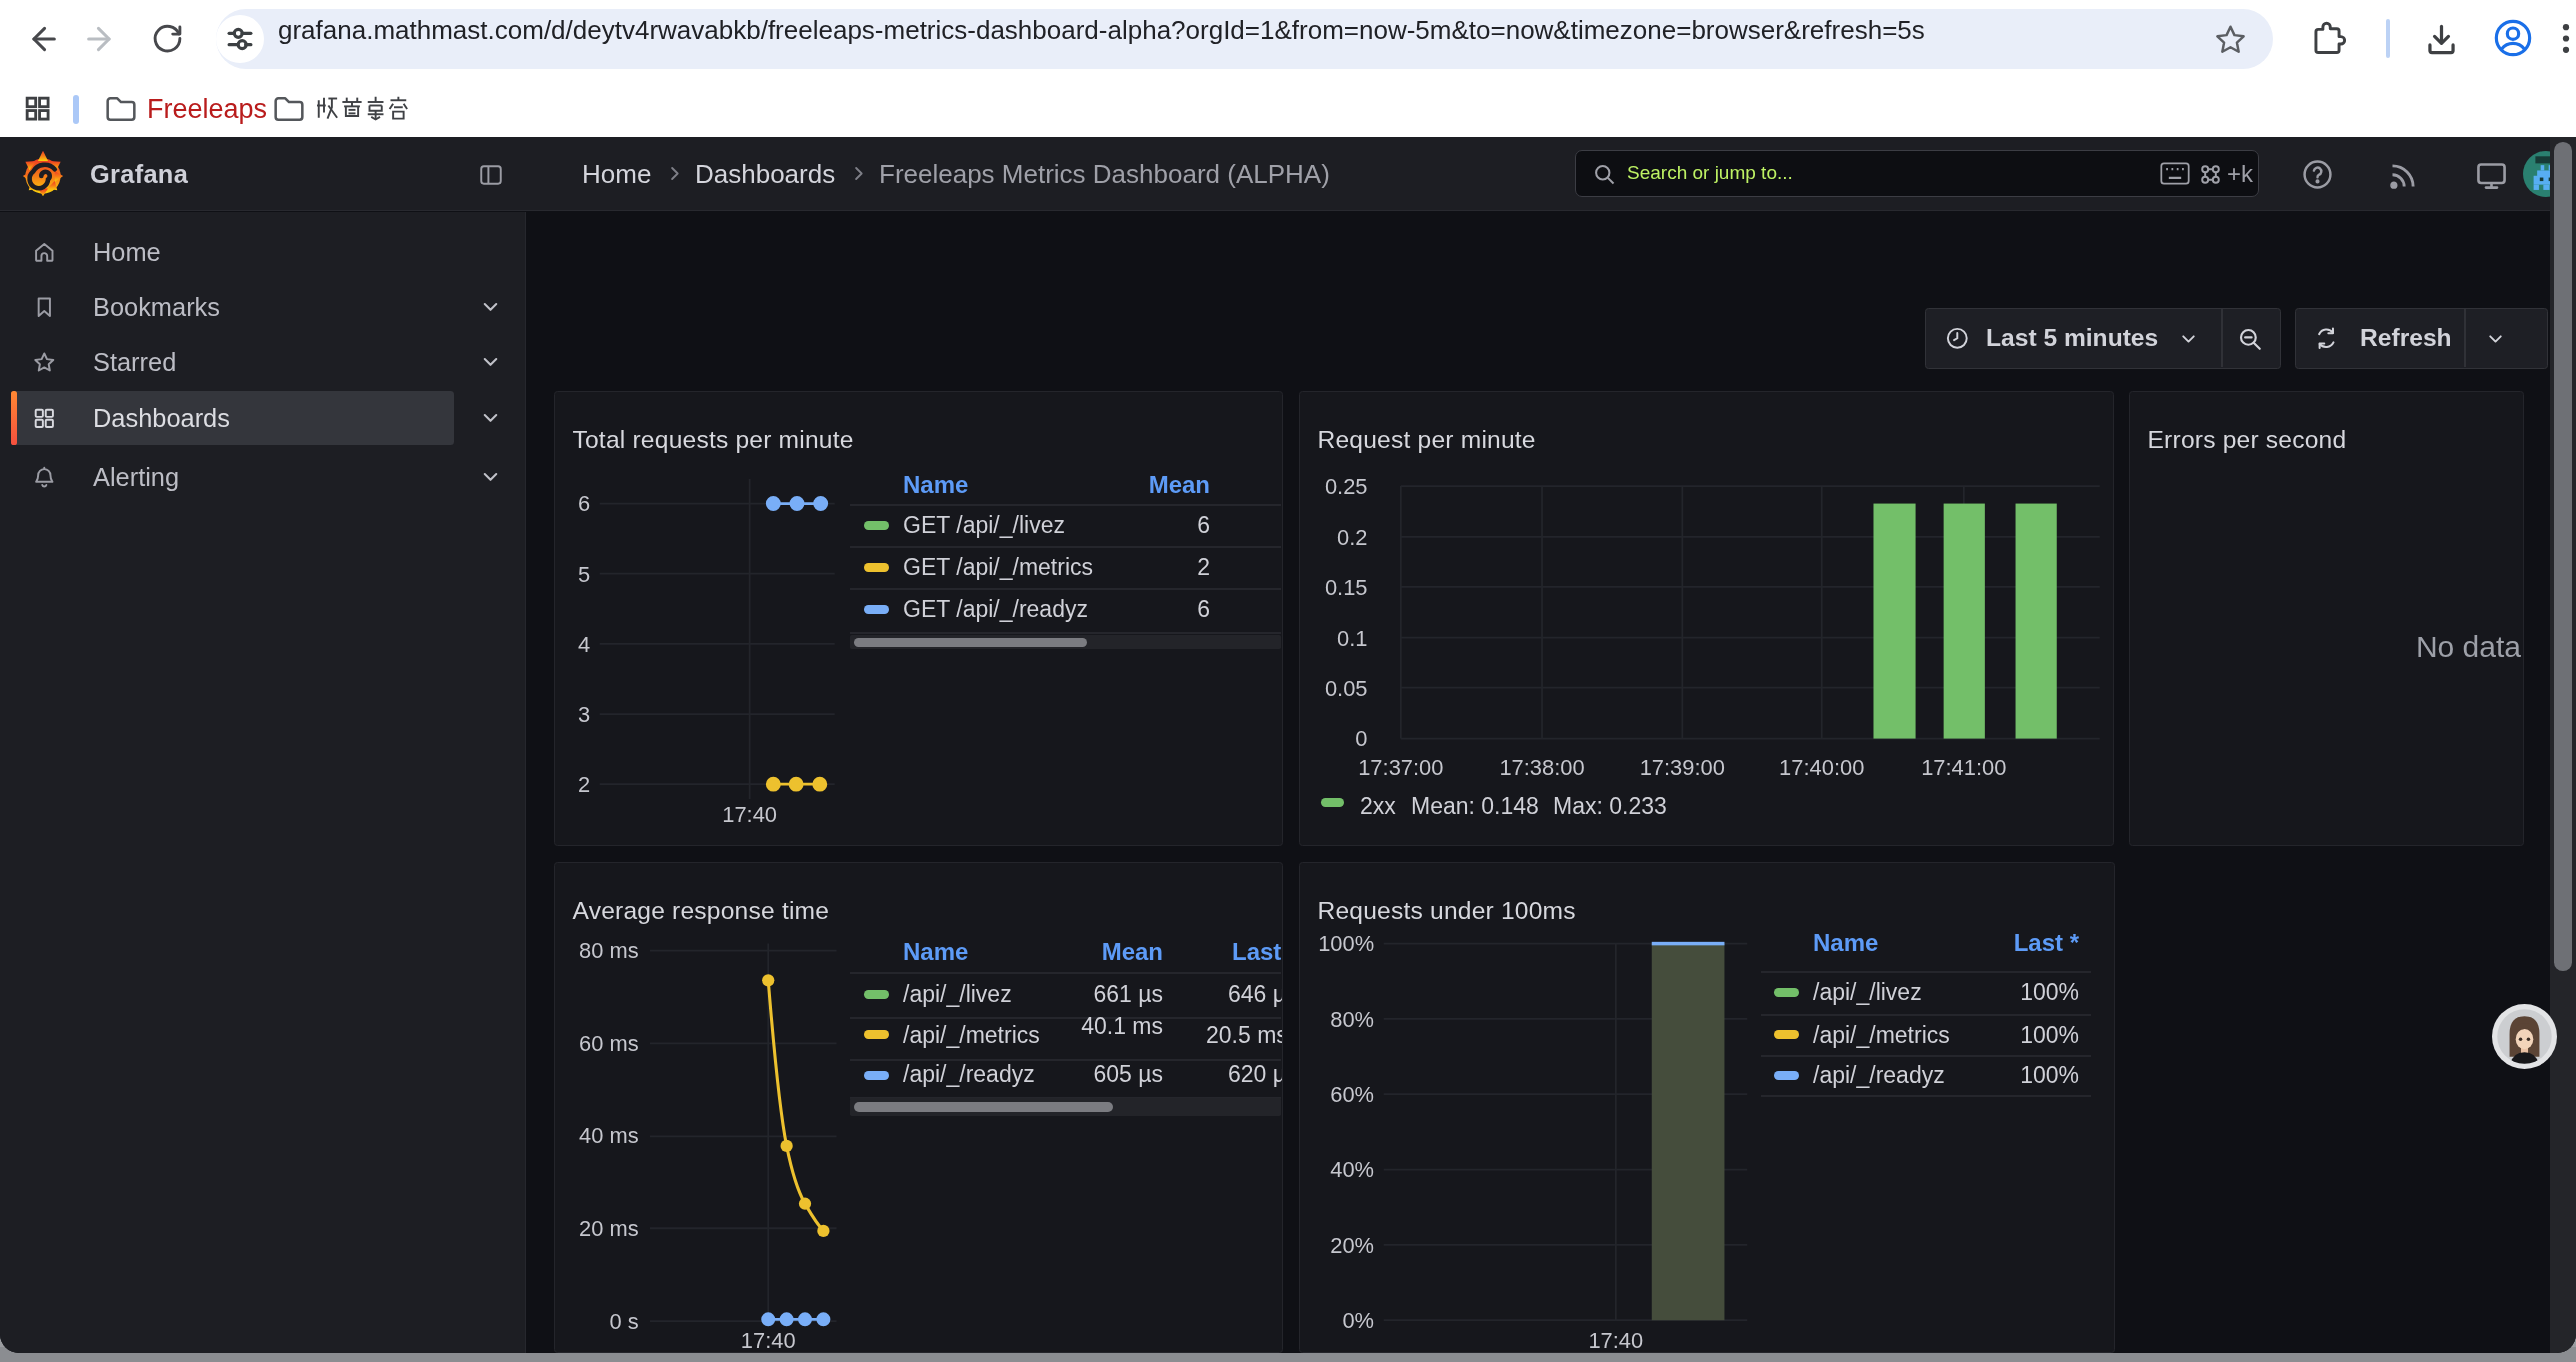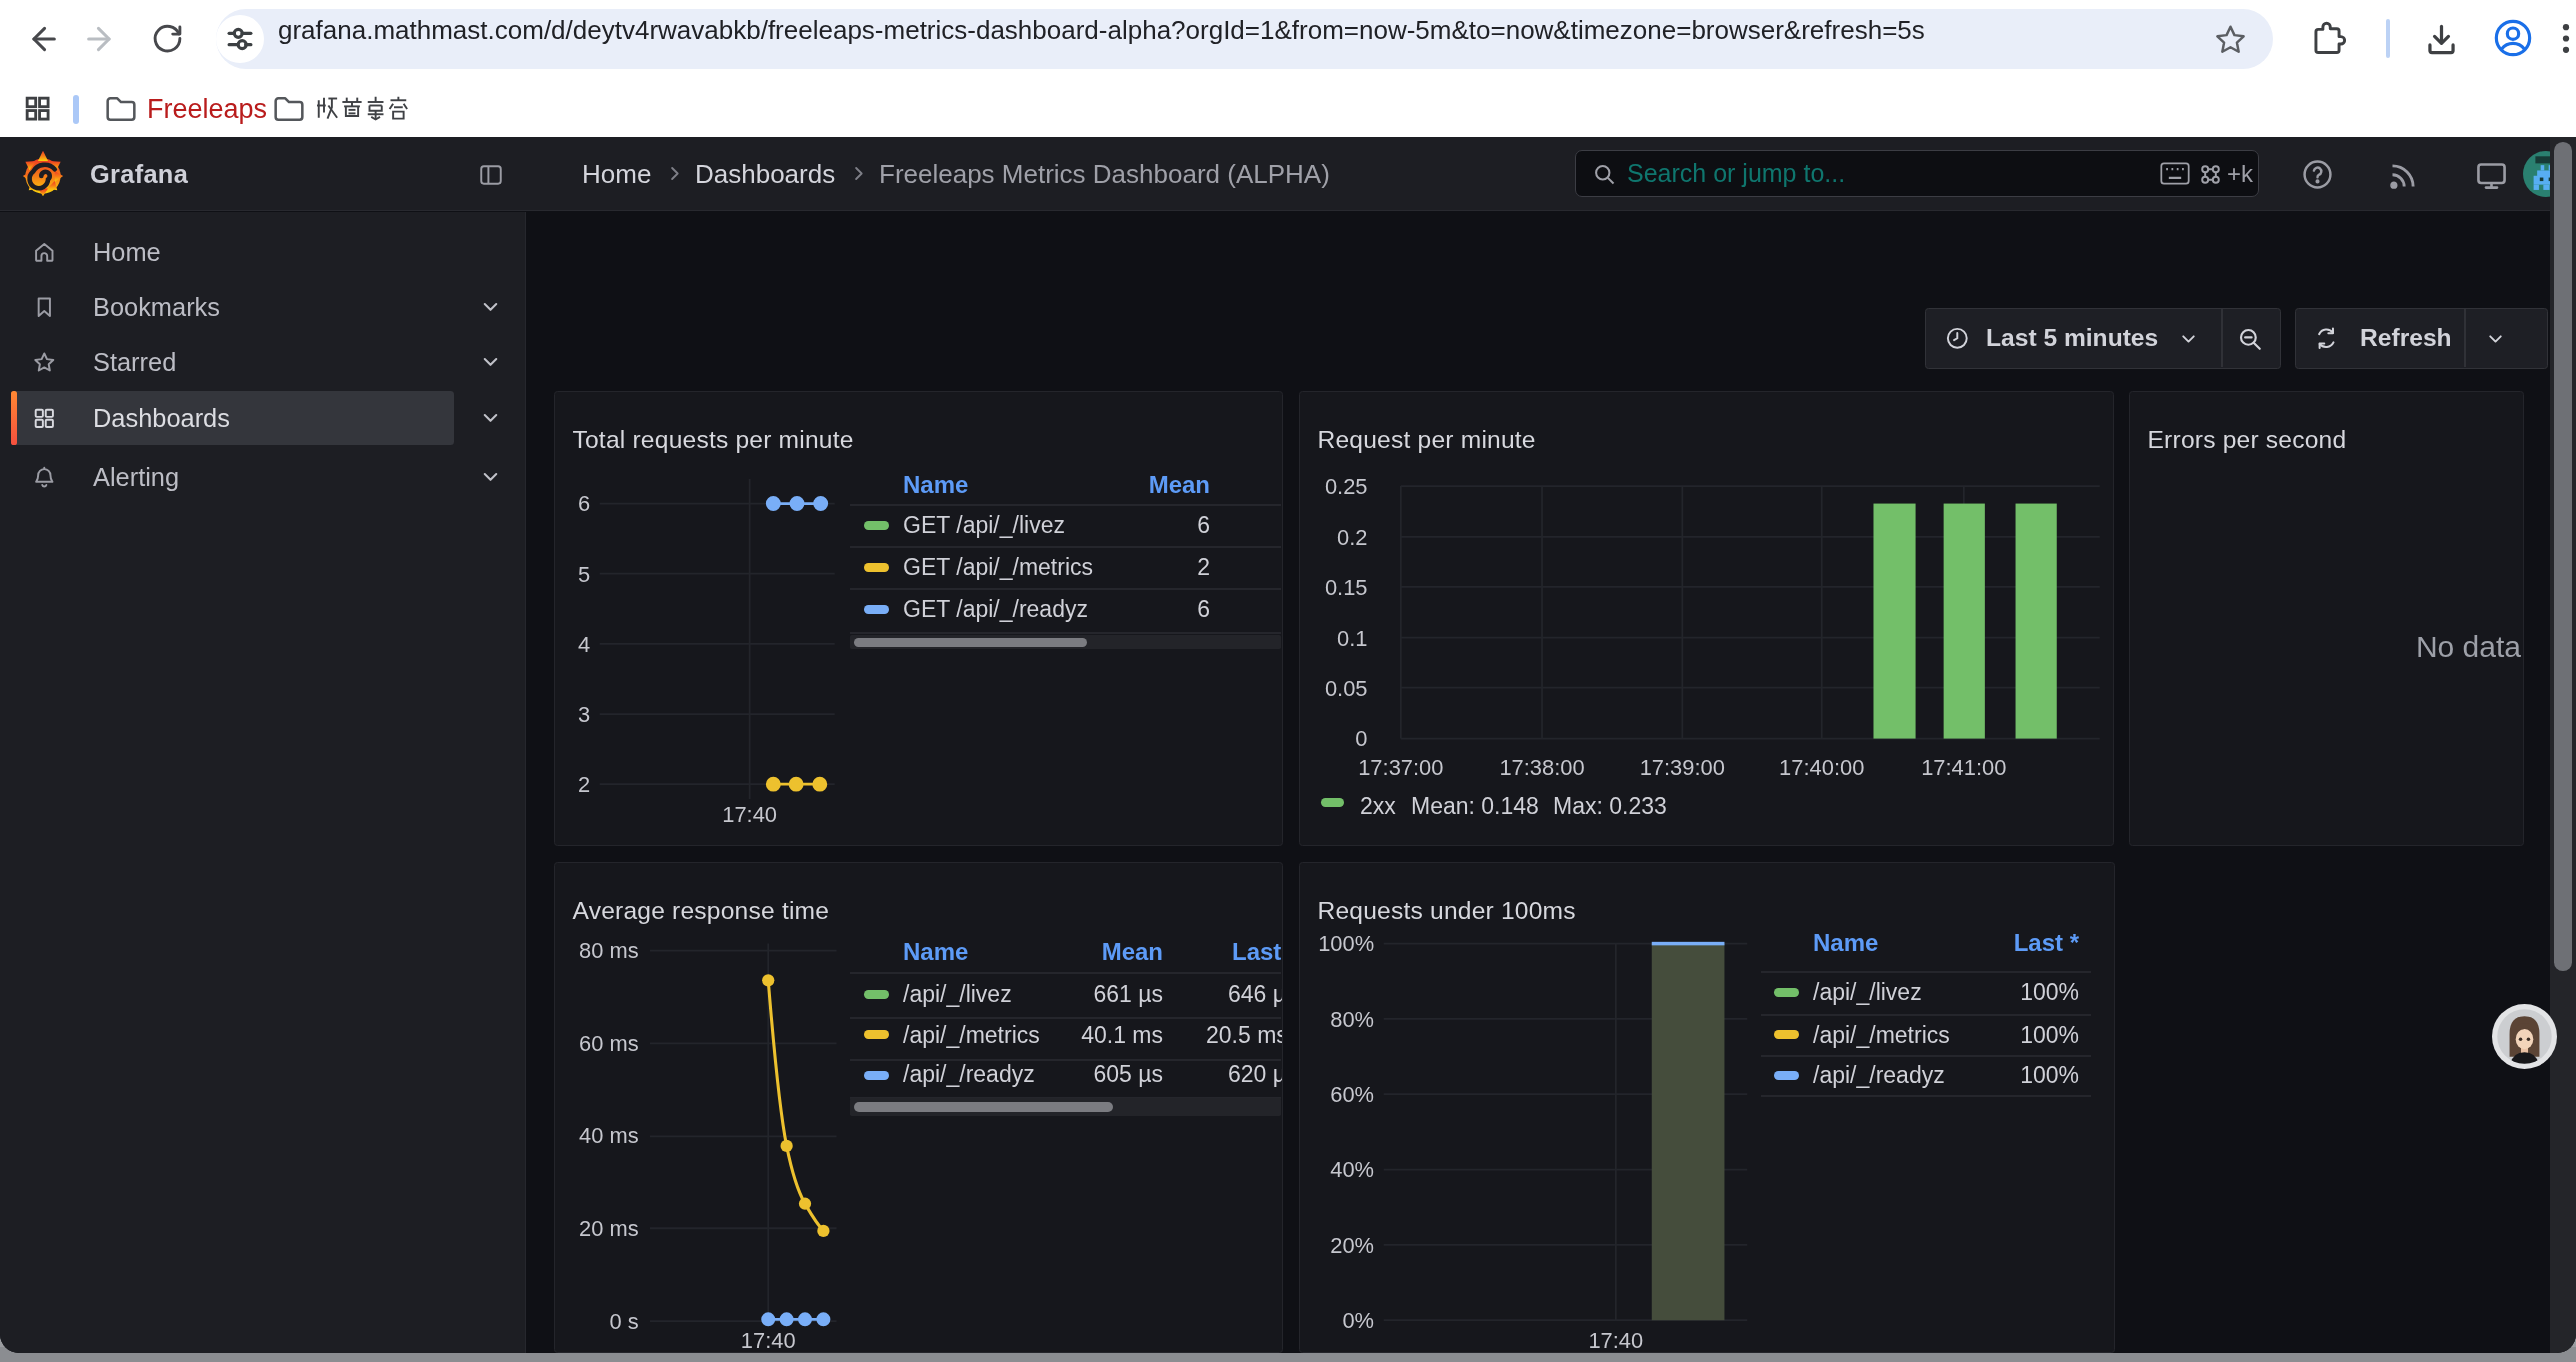--- a/index.html
+++ b/index.html
@@ -185,21 +185,21 @@
       <svg class="abs" style="left:849px;top:27px" width="19" height="19" viewBox="0 0 24 24" fill="none" stroke="#7e7f87" stroke-width="2.4" stroke-linecap="round" stroke-linejoin="round">
           <path d="M9 5 L16 12 L9 19"></path>
         </svg>
       <div class="abs" style="left:879px;top:0;height:74px;line-height:74px;font-size:26px;color:#9fa0a8">Freeleaps Metrics Dashboard (ALPHA)</div>
 
       <div class="abs" style="left:1575px;top:13px;width:684px;height:47px;background:#0d0e12;border:1.8px solid #3c3d44;border-radius:7px">
         <svg class="abs" style="left:16px;top:11.4px" width="24.6" height="24.6" viewBox="0 0 24 24" fill="none" stroke="#9fa0a8" stroke-width="2">
             <circle cx="10.5" cy="10.5" r="6.5"></circle>
             <line x1="15.5" y1="15.5" x2="21" y2="21"></line>
           </svg>
-        <div class="abs" style="left:51px;top:0;height:44px;line-height:44px;font-size:25px;color:#0f766e">Search or jump to...</div>
+        <div class="abs" style="left:51px;top:0;height:44px;line-height:44px;font-size:19px;color:#bef264">Search or jump to...</div>
         <svg class="abs" style="left:584px;top:11.4px" width="30" height="23" viewBox="0 0 34 26" fill="none" stroke="#9fa0a8" stroke-width="2">
             <rect x="1.5" y="1.5" width="31" height="23" rx="3"></rect>
             <g stroke-width="2.4">
               <line x1="7" y1="8" x2="9" y2="8"></line>
               <line x1="13" y1="8" x2="15" y2="8"></line>
               <line x1="19" y1="8" x2="21" y2="8"></line>
               <line x1="25" y1="8" x2="27" y2="8"></line>
               <line x1="10" y1="18" x2="24" y2="18"></line>
             </g>
           </svg>
@@ -488,21 +488,21 @@
       <div class="sep" style="left:295px;top:109px;width:431px"></div>
       <div class="sep" style="left:295px;top:154px;width:431px"></div>
       <div class="sep" style="left:295px;top:196px;width:431px"></div>
       <div class="sep" style="left:295px;top:234px;width:431px"></div>
       <div class="pill2" style="left:309px;top:127px;background:#73bf69"></div>
       <div class="abs legtxt" style="left:348px;top:110px;height:42px;line-height:42px">/api/_/livez</div>
       <div class="abs legtxt" style="right:119px;top:110px;height:42px;line-height:42px">661 µs</div>
       <div class="abs legtxt" style="left:673px;top:110px;height:42px;line-height:42px;white-space:nowrap">646 µs</div>
       <div class="pill2" style="left:309px;top:167px;background:#edc12e"></div>
       <div class="abs legtxt" style="left:348px;top:151px;height:42px;line-height:42px">/api/_/metrics</div>
-      <div class="abs legtxt" style="right:119px;top:151px;height:42px;line-height:42px">40.1 ms</div>
+      <div class="abs legtxt" style="right:119px;top:142px;height:42px;line-height:42px">40.1 ms</div>
       <div class="abs legtxt" style="left:651px;top:151px;height:42px;line-height:42px;white-space:nowrap">20.5 ms</div>
       <div class="pill2" style="left:309px;top:208px;background:#79aef7"></div>
       <div class="abs legtxt" style="left:348px;top:190px;height:42px;line-height:42px">/api/_/readyz</div>
       <div class="abs legtxt" style="right:119px;top:190px;height:42px;line-height:42px">605 µs</div>
       <div class="abs legtxt" style="left:673px;top:190px;height:42px;line-height:42px;white-space:nowrap">620 µs</div>
       <div class="abs" style="left:295px;top:235px;width:431px;height:17.5px;background:#232429;border-radius:1.8px">
         <div class="abs" style="left:4.4px;top:3.5px;width:259px;height:10.5px;border-radius:5.3px;background:#7b7c81"></div>
       </div>
     </div>
 

